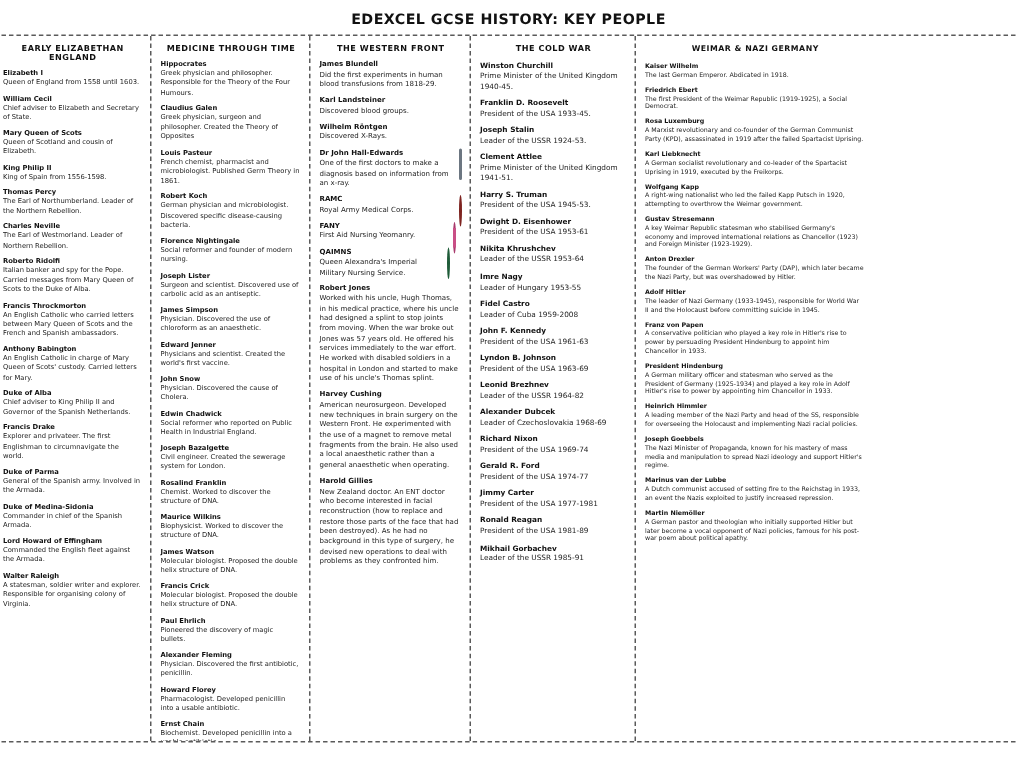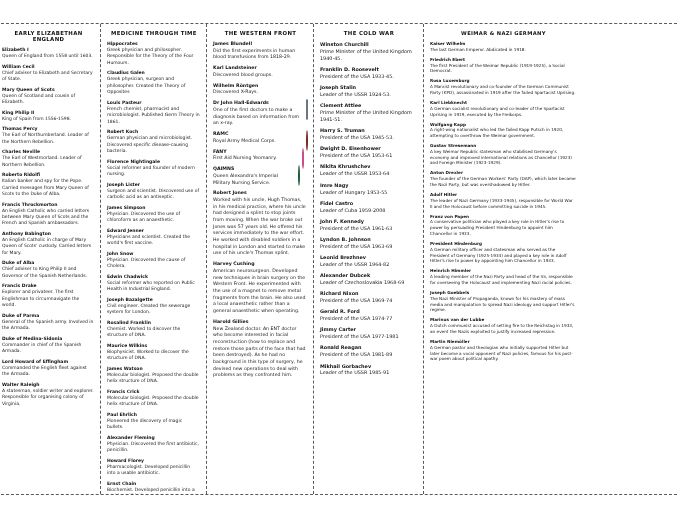--- a/index.html
+++ b/index.html
@@ -148,20 +148,21 @@
   }
 
   
   .fr{float:right;margin:0 0 1px 2px;}
 </style>
 </head>
 <body>
 
 <div class="page">
 
+  <div class="page-title">EDEXCEL GCSE HISTORY: KEY PEOPLE</div>
 
   <div class="grid">
 
     <div class="col col-0">
       <div class="col-head">EARLY ELIZABETHAN ENGLAND</div>
       <div id="c0">
           <div class="entry">
             <span class="fr"><span class="ph suitdark sepia hat"></span></span>
             <span class="nm">Elizabeth I</span>
             <span class="ds">Queen of England from 1558 until 1603.</span>

